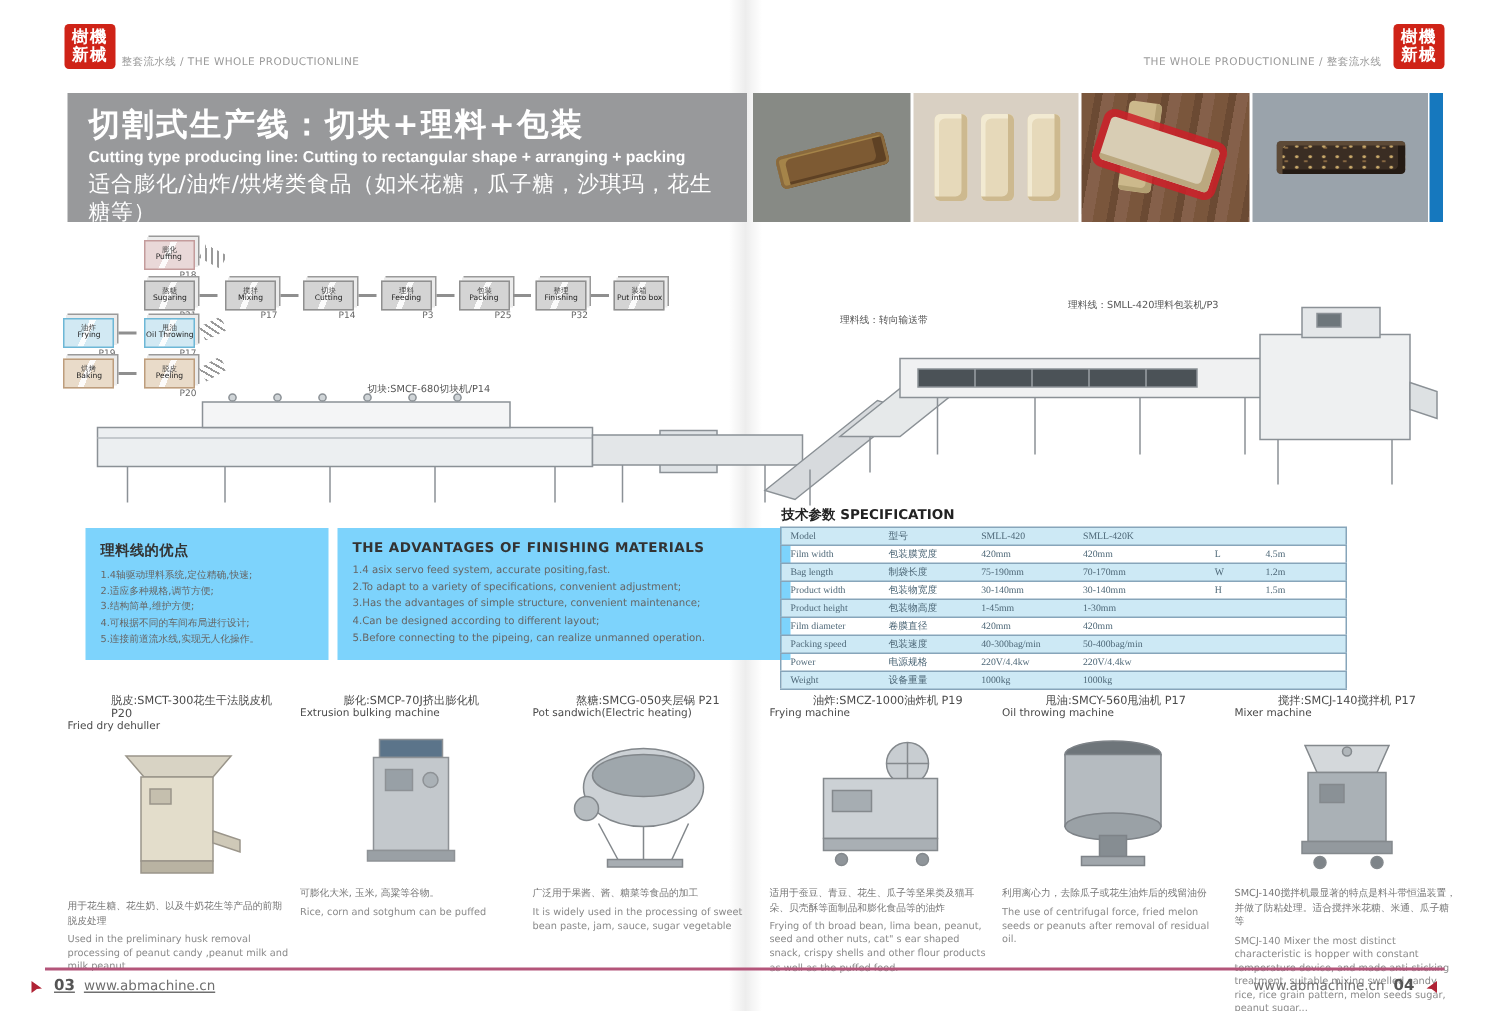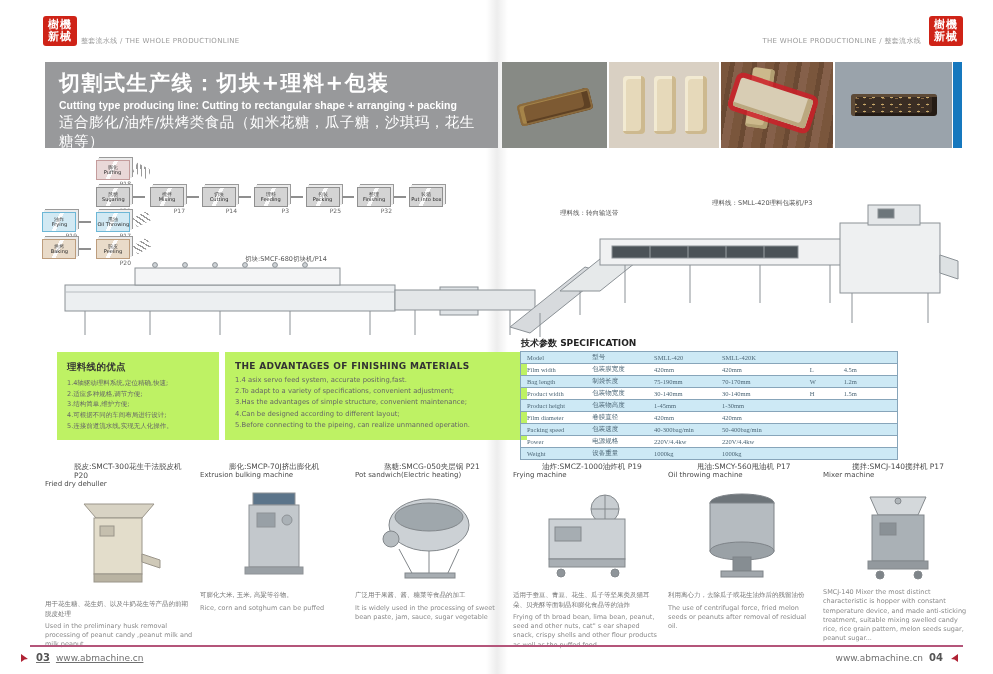--- a/index.html
+++ b/index.html
@@ -66,21 +66,21 @@
   .fcard.tan  { background-color:#e9dbc9; border-color:#bd9d7d; }
   .hdash { position:absolute; width:12px; border-top:2px solid #8f8f8f; }
   .diag { position:absolute; width:16px; height:10px;
     background:repeating-linear-gradient(60deg, #9a9a9a 0 1.3px, transparent 1.3px 4px); }
 
   
   .line-svg { position:absolute; left:40px; top:195px; }
   .dlabel { font-size:6.5px; fill:#555; font-family:"DejaVu Sans",sans-serif; }
 
   
-  .adv { position:absolute; top:352px; height:88px; background:#bef264; padding:9px 10px; }
+  .adv { position:absolute; top:352px; height:88px; background:#7dd3fc; padding:9px 10px; }
   .adv-cn { left:57px; width:162px; }
   .adv-en { left:225px; width:302px; }
   .adv h3 { font-size:9px; color:#333; margin-bottom:4px; letter-spacing:0.3px; }
   .adv-cn h3 { font-size:9.5px; }
   .adv li { list-style:none; font-size:6.5px; color:#666; line-height:1.65; }
   .adv-en li { font-size:6.8px; }
 
   
   .spec-title { position:absolute; left:521px; top:337px; font-size:9px; font-weight:bold; color:#222; }
   .spec-table { position:absolute; left:520px; top:351px; width:378px; border-collapse:collapse;
@@ -477,20 +477,21 @@
           <polygon points="28,10 84,10 76,28 36,28" fill="#d4d8db"></polygon>
           <circle cx="56" cy="14" r="3" fill="#b0b6ba"></circle>
           <rect x="30" y="28" width="52" height="46" fill="#aab1b6"></rect>
           <rect x="38" y="36" width="16" height="12" fill="#8a9196"></rect>
           <rect x="26" y="74" width="60" height="8" fill="#93999e"></rect>
           <circle cx="38" cy="88" r="4" fill="#7e8489"></circle>
             <circle cx="76" cy="88" r="4" fill="#7e8489"></circle>
         </g>
       </svg>
     </div>
+    <div class="m-desc-cn">SMCJ-140搅拌机最显著的特点是料斗带恒温装置，并做了防粘处理。适合搅拌米花糖、米通、瓜子糖等</div>
     <div class="m-desc-en">SMCJ-140 Mixer the most distinct characteristic is hopper with constant temperature device, and made anti-sticking treatment, suitable mixing swelled candy rice, rice grain pattern, melon seeds sugar, peanut sugar...</div>
   </div>
 
   <div class="footer-line"></div>
   <div class="footer footer-left">
     <svg class="cursor-ic" viewBox="0 0 10 10">
       <path d="M1,9 L1,1 L8,6 L4.6,6.4 Z" fill="#b02335"></path>
     </svg>
     <span class="page-num">03</span>
     <a class="site-link" href="#">www.abmachine.cn</a>

